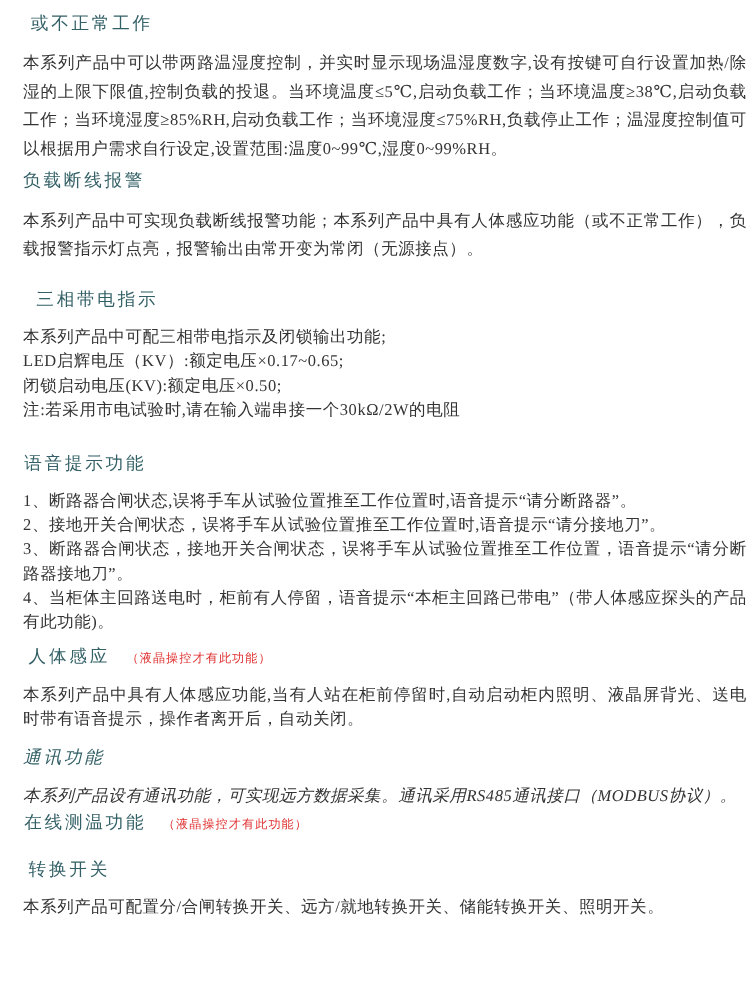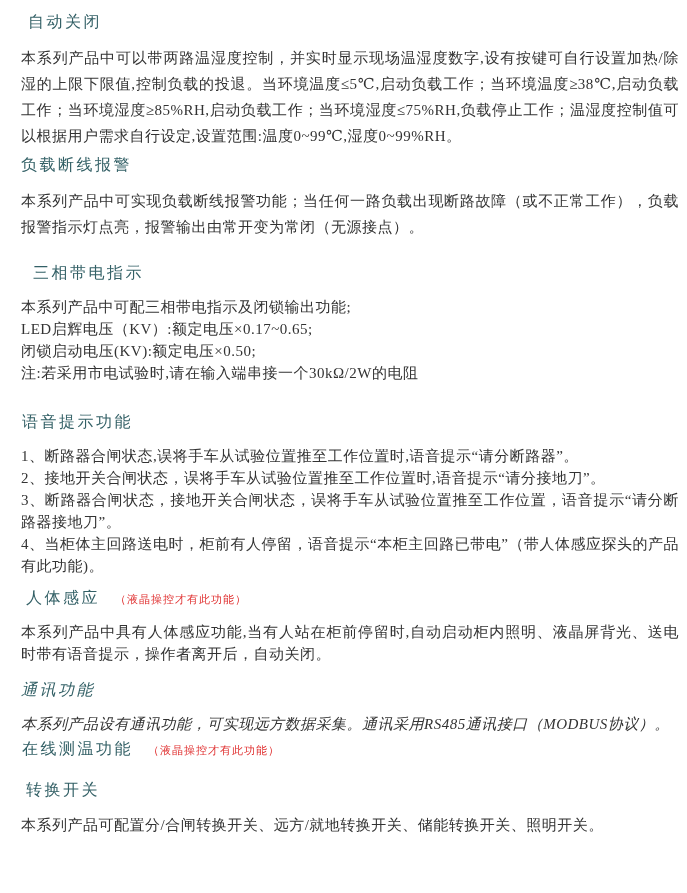--- a/index.html
+++ b/index.html
@@ -49,35 +49,35 @@
   .s5 { margin-top: 12px; }
   .s6 { margin-top: 16px; font-style: italic; }
   .s7 { margin-top: 5px; }
   .s8 { margin-top: 23px; }
   
   .s1 .sec-title { padding-left: 7px; }
   .s3 .sec-title { padding-left: 12px; }
   .s4 .sec-title { padding-left: 1px; margin-top: 29px; }
   .s5 .sec-title { padding-left: 5px; }
   .s7 .sec-title { padding-left: 1px; }
-  .s8 .sec-title { padding-left: 5px; font-family: Liberation Mono, monospace; }
+  .s8 .sec-title { padding-left: 5px; }
 </style>
 </head>
 <body>
 
 <div class="page">
 
   <section class="sec s1">
-    <h2 class="sec-title"><span>自动关闭</span><span class="note"></span></h2>
+    <h2 class="sec-title"><span>或不正常工作</span><span class="note"></span></h2>
     <p class="body-text">本系列产品中可以带两路温湿度控制，并实时显示现场温湿度数字,设有按键可自行设置加热/除湿的上限下限值,控制负载的投退。当环境温度≤5℃,启动负载工作；当环境温度≥38℃,启动负载工作；当环境湿度≥85%RH,启动负载工作；当环境湿度≤75%RH,负载停止工作；温湿度控制值可以根据用户需求自行设定,设置范围:温度0~99℃,湿度0~99%RH。</p>
   </section>
 
   <section class="sec s2">
     <h2 class="sec-title"><span>负载断线报警</span><span class="note"></span></h2>
-    <p class="body-text">本系列产品中可实现负载断线报警功能；当任何一路负载出现断路故障（或不正常工作），负载报警指示灯点亮，报警输出由常开变为常闭（无源接点）。</p>
+    <p class="body-text">本系列产品中可实现负载断线报警功能；本系列产品中具有人体感应功能（或不正常工作），负载报警指示灯点亮，报警输出由常开变为常闭（无源接点）。</p>
   </section>
 
   <section class="sec s3">
     <h2 class="sec-title"><span>三相带电指示</span><span class="note"></span></h2>
     <p class="body-text">本系列产品中可配三相带电指示及闭锁输出功能;</p>
     <p class="body-text">LED启辉电压（KV）:额定电压×0.17~0.65;</p>
     <p class="body-text">闭锁启动电压(KV):额定电压×0.50;</p>
     <p class="body-text">注:若采用市电试验时,请在输入端串接一个30kΩ/2W的电阻</p>
   </section>
 

